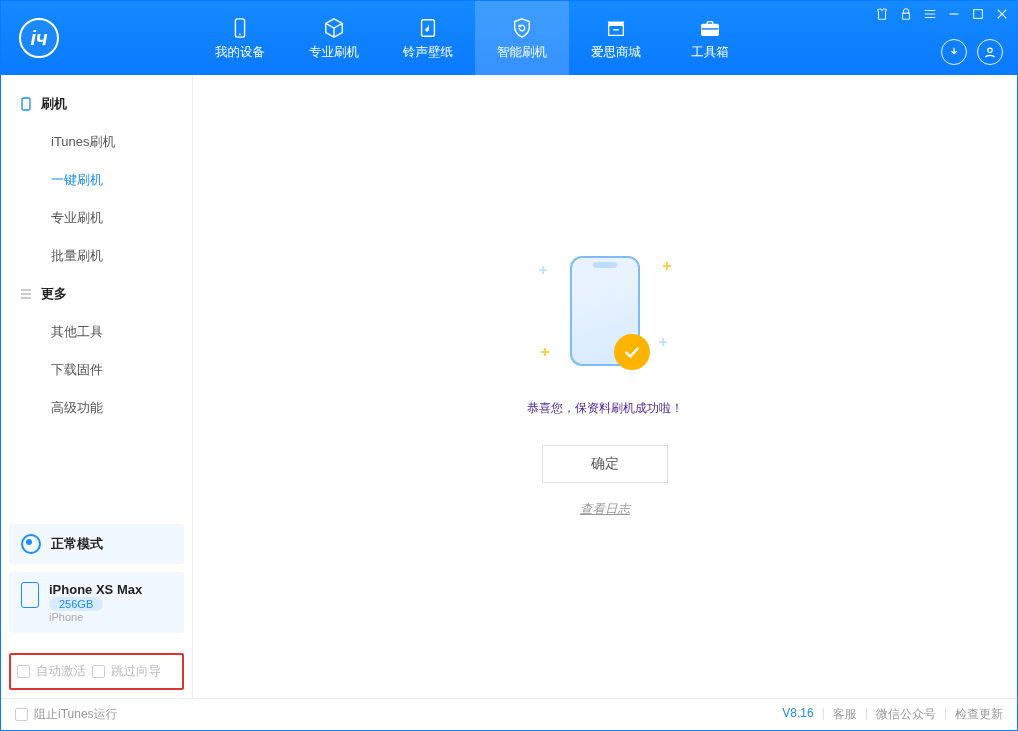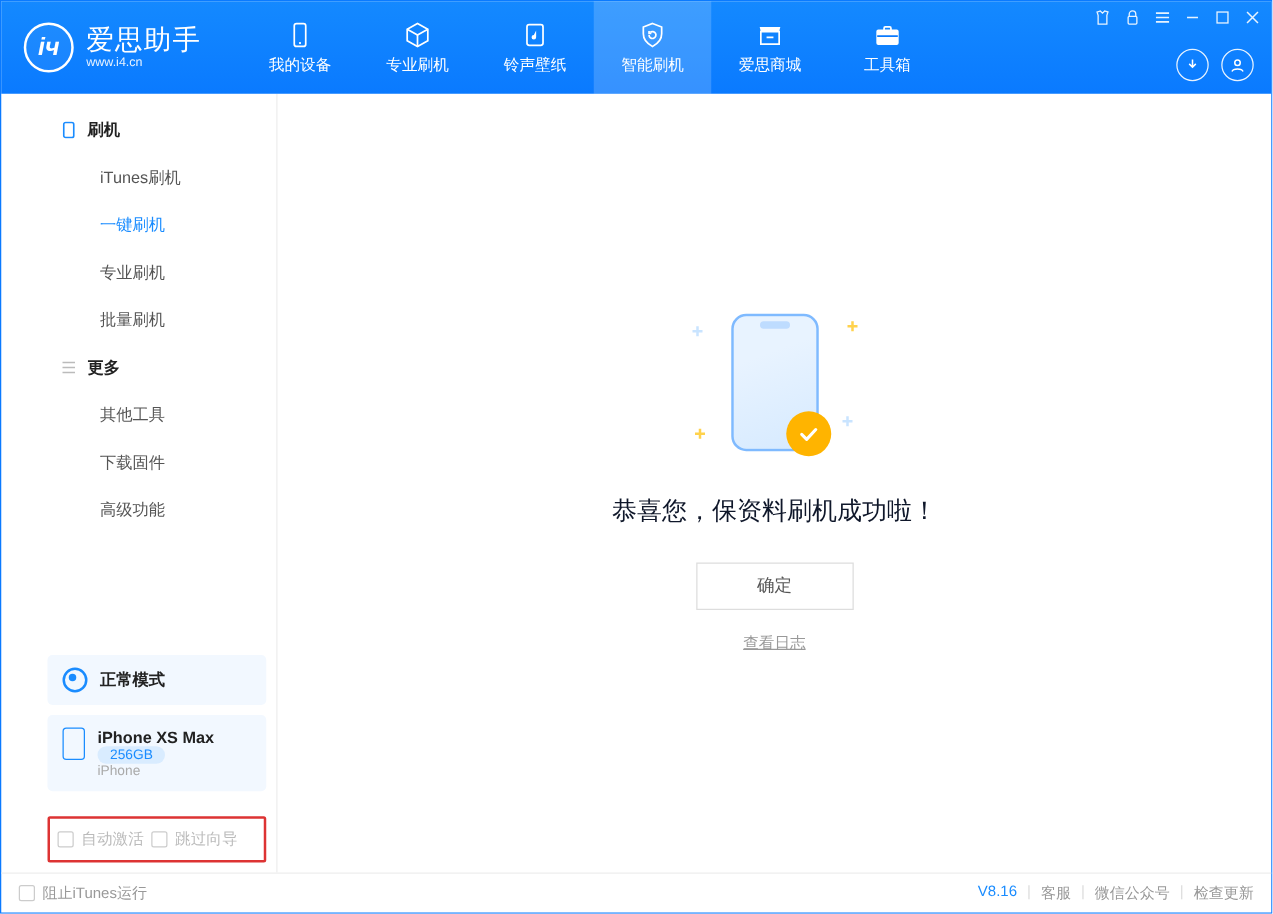--- a/index.html
+++ b/index.html
@@ -1,39 +1,39 @@
 <!DOCTYPE html>
 <html><head>
 <meta charset="utf-8">
 <style>
 * { margin: 0; padding: 0; box-sizing: border-box; }
 body { font-family: "Microsoft YaHei", "PingFang SC", sans-serif; font-size: 13px; color: #333; background: #fff; }
 .window { width: 1018px; height: 731px; border: 1px solid #0a7aff; display: flex; flex-direction: column; background: #fff; }
 
 
 .header { height: 74px; background: linear-gradient(to bottom, #1489ff, #0a7aff); display: flex; align-items: center; color: #fff; position: relative; }
-.logo-block { display: flex; align-items: center; padding: 0 18px 0 18px; width: 192px; }
+.logo-block { display: flex; align-items: flex-end; padding: 0 18px 0 18px; width: 192px; }
 .logo-circle { width: 40px; height: 40px; border: 2.5px solid #fff; border-radius: 50%; display: flex; align-items: center; justify-content: center; font-size: 20px; font-weight: 900; font-style: italic; background: rgba(255,255,255,0.05); }
 .logo-text { margin-left: 10px; line-height: 1.2; }
 .logo-title { font-size: 22px; font-weight: 500; letter-spacing: 1px; }
 .logo-sub { font-size: 10px; opacity: 0.9; }
 .tabs { display: flex; height: 100%; }
 .tab { width: 94px; display: flex; flex-direction: column; align-items: center; justify-content: center; cursor: pointer; gap: 4px; position: relative; }
 .tab.active { background: rgba(255,255,255,0.18); }
 .tab-icon { width: 24px; height: 24px; display: flex; align-items: center; justify-content: center; }
 .tab-label { font-size: 12.5px; }
 .header-right { position: absolute; right: 8px; top: 6px; display: flex; gap: 8px; align-items: center; }
 .win-icons { display: flex; gap: 10px; align-items: center; }
 .win-icon { width: 14px; height: 14px; display:flex; align-items:center; justify-content:center; cursor:pointer; opacity:0.9; }
 .header-circles { position: absolute; right: 14px; bottom: 10px; display: flex; gap: 10px; }
 .circle-btn { width: 26px; height: 26px; border: 1.5px solid rgba(255,255,255,0.9); border-radius: 50%; display:flex; align-items:center; justify-content:center; cursor:pointer; }
 
 
 .body { flex: 1; display: flex; min-height: 0; }
-.sidebar { width: 192px; border-right: 1px solid #eee; display: flex; flex-direction: column; background: #fff; margin-left: 29px; }
+.sidebar { width: 192px; border-right: 1px solid #eee; display: flex; flex-direction: column; background: #fff; }
 .side-content { flex: 1; overflow: auto; padding-top: 10px; }
 .side-group-header { display: flex; align-items: center; gap: 8px; padding: 10px 18px; font-weight: 700; color: #222; }
 .side-group-header .gicon { width: 14px; height: 14px; display:flex; align-items:center; justify-content:center; color:#888; }
 .side-item { padding: 10px 18px 10px 50px; color: #555; cursor: pointer; }
 .side-item.active { color: #1a8cff; }
 
 .device-cards { padding: 8px; }
 .card { background: #f2f8ff; border-radius: 4px; padding: 10px 12px; margin-bottom: 8px; display:flex; align-items:center; gap:10px; }
 .mode-dot { width: 20px; height:20px; border-radius:50%; border:2px solid #1a8cff; position:relative; }
 .mode-dot::before { content:""; position:absolute; width:6px; height:6px; background:#1a8cff; border-radius:50%; left:3px; top:3px; }
@@ -57,45 +57,41 @@
 .sparkle::after { height:100%; width:2px; left:3px; }
 .sparkle.yellow::before, .sparkle.yellow::after { background:#ffd24d; }
 .sparkle.s1 { left:-6px; top:10px; }
 .sparkle.s2 { right:-6px; top:6px; }
 .sparkle.s3 { left:-4px; bottom:20px; }
 .sparkle.s4 { right:-2px; bottom:30px; }
 .phone-body { width:70px; height:110px; border:2.5px solid #7fbaff; border-radius:12px; margin:0 auto; position:relative; background: linear-gradient(160deg, #e8f3ff 30%, #d6eaff); }
 .phone-body::before { content:""; position:absolute; top:4px; left:50%; transform:translateX(-50%); width:24px; height:6px; background:#7fbaff; border-radius:3px; opacity:0.4; }
 .check-badge { position:absolute; right:-12px; bottom:-6px; width:36px; height:36px; background:#ffb400; border-radius:50%; display:flex; align-items:center; justify-content:center; }
 .check-badge svg { width:18px; height:18px; }
-.success-msg { font-size:20px; color:#0f172a; margin-bottom:28px; }
+.success-msg { font-size:12px; color:#4c1d95; margin-bottom:28px; }
 .ok-btn { border:1px solid #ddd; background:#fff; padding:9px 48px; font-size:14px; color:#555; cursor:pointer; margin-bottom:18px; }
-.log-link { color:#999; font-size:12.5px; text-decoration:underline; cursor:pointer; }
+.log-link { color:#999; font-size:12.5px; text-decoration:underline; cursor:pointer;font-style:italic; }
 
 
 .footer { height: 32px; border-top: 1px solid #eee; display:flex; align-items:center; padding: 0 14px; font-size:12px; color:#999; }
 .footer-left { display:flex; align-items:center; gap:6px; }
 .footer-right { margin-left:auto; display:flex; align-items:flex-start; gap:8px; }
 .footer-link { color:#999; cursor:pointer; }
 .footer-sep { color:#ddd; }
 .ver { color:#1a8cff; }
 
 svg { display:block; }
 </style>
 </head>
 <body>
 <div class="window">
 
   <div class="header">
     <div class="logo-block">
       <div class="logo-circle">iч</div>
-      <div class="logo-text">
-        <div class="logo-title">爱思助手</div>
-        <div class="logo-sub">www.i4.cn</div>
-      </div>
     </div>
     <div class="tabs">
       <div class="tab">
         <span class="tab-icon">
             <svg viewBox="0 0 24 24" width="22" height="22" fill="#fff">
               <rect x="7" y="2" width="10" height="20" rx="2" fill="none" stroke="#fff" stroke-width="1.5"></rect>
               <circle cx="12" cy="19" r="1"></circle>
             </svg>
           </span>
         <span class="tab-label">我的设备</span>

